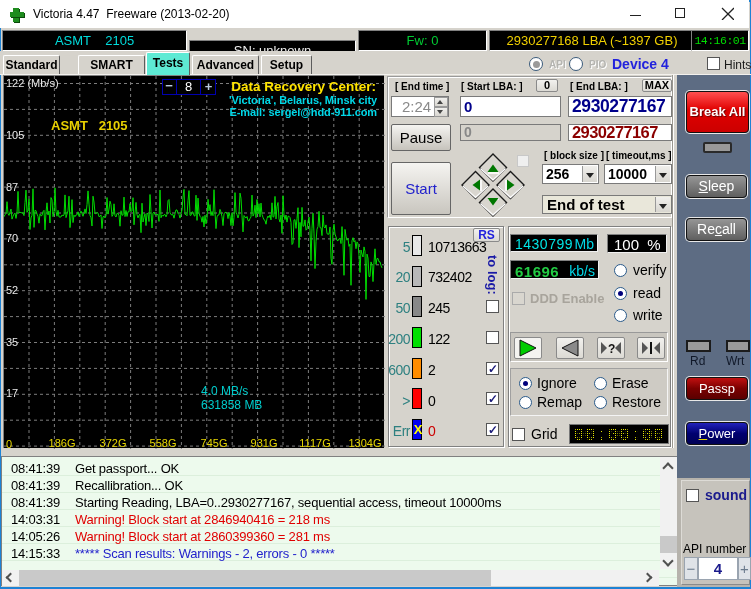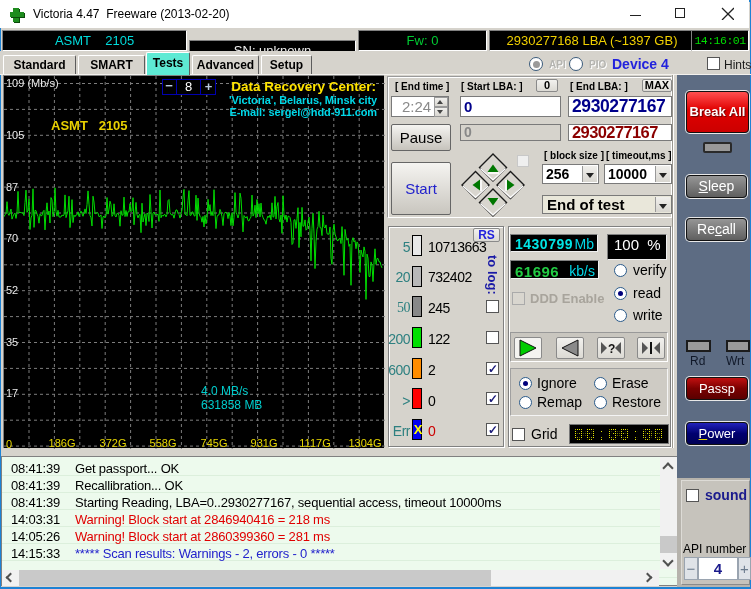--- a/index.html
+++ b/index.html
@@ -63,21 +63,21 @@
   </svg>
 
 <div class="blackseg" style="left:2px;width:185px;color:#00dcdc;">ASMT &nbsp; &nbsp;2105</div>
 <div class="blackseg" style="left:189px;width:167px;color:#ededed;margin-top:10px;">SN: unknown</div>
 <div class="blackseg" style="left:358px;width:129px;color:#00cc33;">Fw: 0</div>
 <div class="blackseg" style="left:489px;width:206px;color:#f0d000;">2930277168 LBA (~1397 GB)</div>
 <div class="blackseg" style="left:691px;width:58px;color:#00dd00;font-size:11.5px;font-family:'Liberation Mono',monospace;letter-spacing:-0.5px;">14:16:01</div>
 
 <div id="tabrow"></div>
 <div id="tabline"></div>
-<div class="tab" style="left:3px;width:73px;">Standard</div>
+<div class="tab" style="left:3px;width:57px;">Standard</div>
 <div class="tab" style="left:78px;width:67px;">SMART</div>
 <div class="tab tabactive" style="left:146px;width:44px;">Tests</div>
 <div class="tab" style="left:192px;width:67px;">Advanced</div>
 <div class="tab" style="left:261px;width:51px;">Setup</div>
 <div class="radio" style="left:529px;top:57px;width:14px;height:14px;border-color:#3a5a7a;"></div>
 <div style="position:absolute;left:533px;top:61px;width:7px;height:7px;border-radius:50%;background:#9a9a9a;"></div>
 <div class="lab" style="left:549px;top:59px;font-weight:bold;font-size:10px;color:#b4b4b0;text-shadow:1px 1px 0 #fff;">API</div>
 <div class="radio" style="left:569px;top:57px;width:14px;height:14px;border-color:#3a5a7a;"></div>
 <div class="lab" style="left:589px;top:59px;font-weight:bold;font-size:10px;color:#b4b4b0;text-shadow:1px 1px 0 #fff;">PIO</div>
 <div class="lab" style="left:612px;top:56px;font-size:14px;color:#2222dd;">Device 4</div>
@@ -114,21 +114,21 @@
         <line x1="0" y1="214.7" x2="381" y2="214.7" stroke="#7d7d7d" stroke-width="1" stroke-dasharray="3,3"></line>
         <line x1="0" y1="240.6" x2="381" y2="240.6" stroke="#7d7d7d" stroke-width="1" stroke-dasharray="3,3"></line>
         <line x1="0" y1="266.5" x2="381" y2="266.5" stroke="#7d7d7d" stroke-width="1" stroke-dasharray="3,3"></line>
         <line x1="0" y1="292.4" x2="381" y2="292.4" stroke="#7d7d7d" stroke-width="1" stroke-dasharray="3,3"></line>
         <line x1="0" y1="318.3" x2="381" y2="318.3" stroke="#7d7d7d" stroke-width="1" stroke-dasharray="3,3"></line>
         <line x1="0" y1="344.2" x2="381" y2="344.2" stroke="#7d7d7d" stroke-width="1" stroke-dasharray="3,3"></line>
         <line x1="0" y1="370.1" x2="381" y2="370.1" stroke="#7d7d7d" stroke-width="1" stroke-dasharray="3,3"></line>
       </g>
 <polyline id="curve" fill="none" stroke="#00dd00" stroke-width="1" points="0,140.8 1,138.5 2,137.6 3,125.7 4,137.7 5,139.4 6,136.2 7,133.0 8,143.1 9,140.3 10,138.1 11,137.1 12,142.4 13,136.9 14,115.4 15,136.8 16,136.3 17,136.6 18,136.9 19,136.9 20,139.6 21,126.6 22,114.1 23,136.3 24,134.2 25,123.0 26,153.5 27,141.9 28,139.3 29,112.8 30,151.4 31,134.3 32,134.6 33,138.1 34,140.4 35,147.2 36,137.9 37,139.8 38,139.5 39,135.6 40,134.3 41,153.9 42,136.1 43,126.8 44,139.0 45,135.0 46,147.0 47,121.6 48,123.8 49,140.7 50,136.2 51,111.8 52,135.5 53,140.2 54,134.3 55,141.0 56,141.0 57,141.0 58,139.0 59,139.7 60,139.1 61,118.9 62,141.6 63,138.1 64,134.8 65,120.2 66,151.6 67,140.9 68,123.6 69,146.6 70,139.2 71,140.7 72,138.9 73,138.8 74,135.8 75,140.4 76,137.3 77,135.1 78,137.7 79,140.3 80,137.0 81,132.9 82,137.5 83,128.7 84,114.9 85,128.1 86,139.4 87,141.8 88,150.0 89,120.2 90,126.0 91,137.5 92,137.7 93,136.3 94,137.1 95,140.7 96,140.2 97,138.9 98,152.5 99,140.8 100,140.2 101,141.9 102,139.8 103,121.5 104,138.1 105,133.1 106,125.2 107,128.5 108,140.4 109,138.7 110,127.8 111,139.7 112,141.0 113,137.4 114,137.3 115,139.6 116,150.2 117,134.7 118,139.2 119,139.1 120,121.1 121,140.6 122,134.5 123,140.5 124,135.7 125,135.9 126,127.6 127,135.7 128,134.7 129,121.7 130,148.8 131,137.1 132,126.4 133,138.7 134,141.9 135,139.1 136,138.3 137,156.7 138,127.2 139,146.0 140,141.4 141,137.8 142,149.6 143,137.0 144,138.0 145,145.5 146,118.5 147,135.6 148,152.0 149,137.1 150,136.0 151,138.8 152,138.8 153,138.5 154,138.4 155,145.4 156,114.0 157,141.7 158,139.2 159,140.2 160,138.7 161,138.5 162,140.9 163,138.4 164,124.7 165,123.5 166,136.7 167,138.6 168,138.9 169,138.6 170,142.2 171,137.8 172,133.9 173,134.0 174,137.4 175,138.5 176,142.1 177,138.1 178,133.8 179,121.0 180,113.4 181,138.4 182,138.5 183,139.8 184,124.8 185,114.6 186,139.3 187,139.3 188,135.8 189,136.1 190,139.7 191,140.1 192,119.2 193,144.4 194,122.1 195,137.0 196,140.3 197,141.3 198,146.2 199,140.4 200,151.0 201,139.2 202,147.8 203,142.6 204,123.3 205,134.9 206,128.6 207,139.6 208,135.5 209,139.7 210,113.7 211,136.5 212,152.6 213,140.9 214,139.0 215,138.8 216,133.4 217,136.2 218,140.7 219,149.6 220,137.9 221,136.3 222,136.5 223,137.0 224,142.6 225,136.4 226,140.3 227,149.6 228,136.7 229,149.8 230,141.5 231,116.6 232,136.2 233,138.5 234,142.0 235,138.3 236,117.1 237,122.2 238,139.9 239,155.9 240,139.5 241,141.0 242,142.1 243,140.5 244,144.6 245,144.9 246,142.6 247,140.9 248,119.1 249,140.1 250,138.0 251,129.2 252,141.6 253,123.5 254,137.7 255,127.7 256,140.9 257,127.1 258,138.5 259,141.4 260,143.8 261,144.5 262,148.2 263,142.5 264,140.0 265,141.6 266,138.8 267,143.9 268,126.8 269,141.1 270,140.7 271,120.4 272,142.9 273,130.6 274,126.5 275,142.9 276,146.1 277,138.9 278,157.4 279,119.7 280,138.5 281,143.6 282,139.0 283,146.1 284,140.3 285,140.3 286,141.5 287,146.3 288,168.5 289,167.1 290,143.9 291,143.7 292,152.4 293,142.7 294,131.7 295,171.6 296,146.4 297,160.8 298,131.4 299,150.3 300,150.0 301,143.9 302,154.2 303,153.1 304,146.0 305,141.1 306,154.3 307,184.9 308,152.4 309,137.2 310,157.1 311,192.6 312,165.8 313,153.2 314,150.6 315,135.3 316,151.7 317,151.8 318,159.6 319,139.0 320,150.6 321,152.0 322,148.9 323,157.7 324,158.2 325,158.1 326,151.0 327,182.3 328,188.3 329,154.4 330,148.2 331,158.1 332,160.9 333,164.4 334,164.8 335,162.7 336,162.7 337,167.6 338,150.6 339,167.4 340,199.3 341,153.4 342,160.2 343,164.2 344,162.5 345,170.4 346,168.1 347,209.3 348,164.8 349,161.7 350,165.9 351,164.5 352,172.7 353,165.9 354,167.7 355,179.1 356,196.5 357,174.0 358,178.1 359,181.0 360,170.9 361,175.4 362,223.4 363,178.1 364,182.0 365,200.5 366,200.5 367,185.9 368,189.2 369,205.6 370,186.9 371,172.8 372,188.4 373,182.6 374,182.4 375,185.8 376,185.8 377,189.5 378,191.9"></polyline>
 </svg>
-<div class="ylab" style="left:2px;top:1px;">109 (Mb/s)</div>
+<div class="ylab" style="left:2px;top:1px;">122 (Mb/s)</div>
 <div class="ylab" style="left:2px;top:53px;">105</div>
 <div class="ylab" style="left:2px;top:105px;">87</div>
 <div class="ylab" style="left:2px;top:156px;">70</div>
 <div class="ylab" style="left:2px;top:208px;">52</div>
 <div class="ylab" style="left:2px;top:260px;">35</div>
 <div class="ylab" style="left:2px;top:311px;">17</div>
 <div class="ylab" style="left:2px;top:362px;color:#e8d800;">0</div>
 <div class="xlab" style="left:44px;width:28px;text-align:center;">186G</div>
 <div class="xlab" style="left:95px;width:28px;text-align:center;">372G</div>
 <div class="xlab" style="left:145px;width:28px;text-align:center;">558G</div>
@@ -197,24 +197,24 @@
 <div class="lab" style="left:606px;top:150px;">[ timeout,ms ]</div>
 <div class="combo" style="left:604px;top:164px;width:68px;height:20px;font-size:14px;line-height:18px;padding-left:3px;">10000<span class="arrowbox"></span></div>
 <div class="combo" style="left:542px;top:195px;width:130px;height:19px;background:#e9e7da;font-size:15px;line-height:17px;padding-left:4px;">End of test<span class="arrowbox"></span></div>
 
 <div class="groove" style="left:388px;top:226px;width:116px;height:221px;"></div>
 <div class="btn" style="left:473px;top:228px;width:27px;height:14px;font-size:12px;line-height:12px;font-weight:bold;color:#2222dd;">RS</div>
 <div style="position:absolute;left:485px;top:255px;font-size:13px;font-weight:bold;color:#1a1aa6;writing-mode:vertical-rl;">to log:</div>
 
 <div class="groove" style="left:508px;top:226px;width:163px;height:221px;"></div>
 <div class="blackpan" style="left:510px;top:234px;width:88px;height:18px;">
- <span style="position:absolute;left:4px;top:1px;font-size:14px;letter-spacing:0.5px;font-weight:bold;color:#00e5e5;">1430799</span>
+ <span style="position:absolute;left:4px;top:1px;font-size:14px;letter-spacing:0.5px;font-weight:normal;color:#00e5e5;">1430799</span>
  <span style="position:absolute;right:3px;top:1px;font-size:14px;color:#00d8e8;">Mb</span>
   </div>
-<div class="blackpan" style="left:607px;top:234px;width:60px;height:26px;">
+<div class="blackpan" style="left:607px;top:234px;width:60px;height:19px;">
  <span style="position:absolute;left:6px;top:1px;font-size:15px;color:#fff;">100&nbsp; %</span>
   </div>
 <div class="blackpan" style="left:510px;top:260px;width:89px;height:19px;">
  <span style="position:absolute;left:4px;top:2px;font-size:15px;letter-spacing:0.5px;font-weight:bold;color:#22cc44;">61696</span>
  <span style="position:absolute;right:3px;top:2px;font-size:14px;color:#00d8e8;">kb/s</span>
   </div>
 <div class="cb" style="left:512px;top:292px;background:#d9d6cf;border-color:#aaa;"></div>
 <div style="position:absolute;left:530px;top:291px;font-size:13px;font-weight:bold;color:#a8a49c;">DDD Enable</div>
 <div class="radio" style="left:614px;top:264px;border-color:#2a5a8a;"></div>
 <div style="position:absolute;left:633px;top:262px;font-size:14px;">verify</div>
@@ -292,21 +292,21 @@
 <div style="position:absolute;left:644px;top:574px;width:7px;height:7px;border-top:2px solid #505050;border-right:2px solid #505050;transform:rotate(45deg);"></div>
 
 <div id="brpanel" style="position:absolute;left:677px;top:478px;width:73px;height:109px;background:#b6b3ac;"></div>
 
 <div class="teal" style="left:386px;top:239px;width:24px;">5</div>
 <div class="swatch" style="left:412px;top:235px;background:#e8e8e8;"></div>
 <div class="cnt" style="left:428px;top:239px;color:#000;">10713663</div>
 <div class="teal" style="left:386px;top:269px;width:24px;">20</div>
 <div class="swatch" style="left:412px;top:266px;background:#b8b8b8;"></div>
 <div class="cnt" style="left:428px;top:269px;color:#000;">732402</div>
-<div class="teal" style="left:386px;top:300px;width:24px;font-family:Liberation Serif, serif;">50</div>
+<div class="teal" style="left:386px;top:300px;width:24px;">50</div>
 <div class="swatch" style="left:412px;top:296px;background:#888888;"></div>
 <div class="cnt" style="left:428px;top:300px;color:#000;">245</div>
 <div class="cb" style="left:486px;top:300px;"></div>
 <div class="teal" style="left:386px;top:331px;width:24px;">200</div>
 <div class="swatch" style="left:412px;top:327px;background:#00e000;"></div>
 <div class="cnt" style="left:428px;top:331px;color:#000;">122</div>
 <div class="cb" style="left:486px;top:331px;"></div>
 <div class="teal" style="left:386px;top:362px;width:24px;">600</div>
 <div class="swatch" style="left:412px;top:358px;background:#ff8c00;"></div>
 <div class="cnt" style="left:428px;top:362px;color:#000;">2</div>

